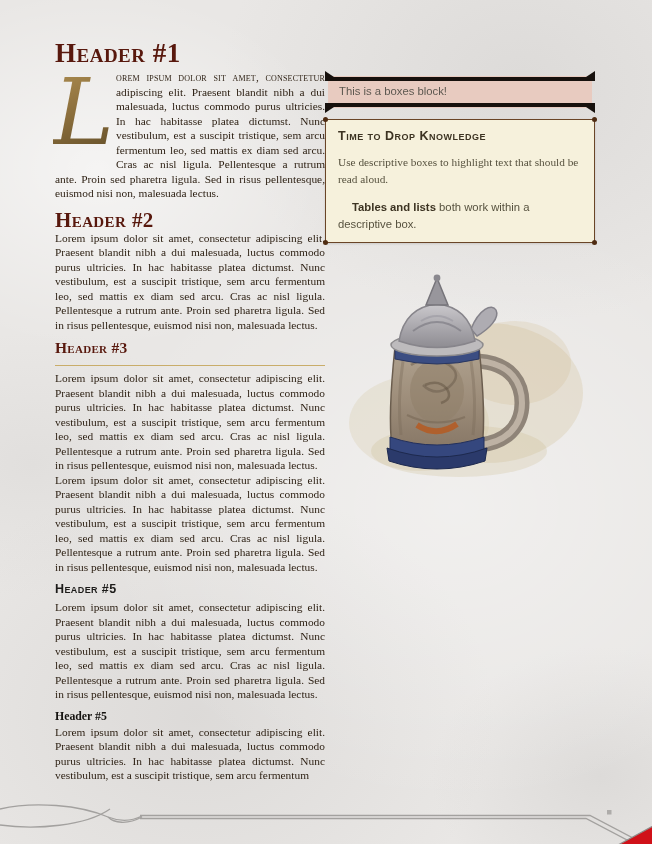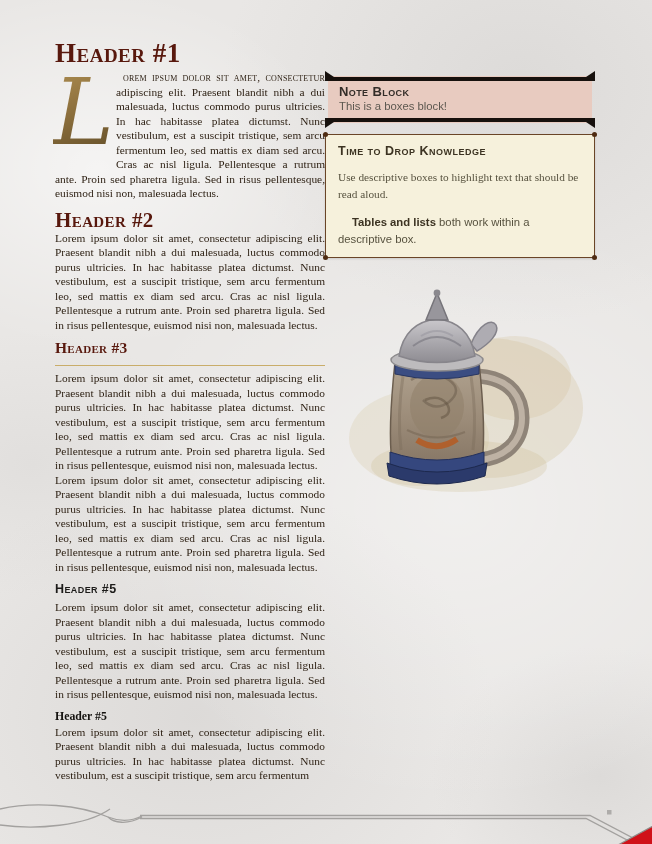--- a/index.html
+++ b/index.html
@@ -48,21 +48,21 @@
   h6.h6 {
     font-weight:700; font-size:11.8px; line-height:12px; color:#151310; margin:8px 0 3px 0;
   }
   .drop-cap {
     float:left; width:56px; height:88px; margin:4px 7px 0 -2px;
     font-family:"DejaVu Serif", serif; font-style:italic; font-weight:400;
     font-size:92px; line-height:78px; text-align:center;
     background:linear-gradient(160deg,#a8894e 0%, #8a6d3b 45%, #5f4c28 100%);
     -webkit-background-clip:text; background-clip:text; color:transparent;
   }
-  .small-caps { font-variant:small-caps; letter-spacing:.2px;margin-left:7px; }
+  .small-caps { font-variant:small-caps; letter-spacing:.2px; }
 
   
   .note-block {
     position:relative; margin:10px 3px 0 3px; background:#e8cbc0;
     padding:8px 11px 9px 11px;
   }
   .note-bar { position:absolute; left:-3px; right:-3px; height:10px; background:#17110d; }
   .note-bar.top { top:-5px; clip-path:polygon(0 0, 9px 6px, calc(100% - 9px) 6px, 100% 0, 100% 10px, 0 10px); }
   .note-bar.bottom { bottom:-5px; clip-path:polygon(0 0, 100% 0, 100% 10px, calc(100% - 9px) 4px, 9px 4px, 0 10px); }
   .note-title {
@@ -126,21 +126,20 @@
 
       <h6 class="h6">Header #5</h6>
       <p class="body-text">Lorem ipsum dolor sit amet, consectetur adipiscing elit. Praesent blandit nibh a dui malesuada, luctus commodo purus ultricies. In hac habitasse platea dictumst. Nunc vestibulum, est a suscipit tristique, sem arcu fermentum</p>
     </div>
 
     <div class="col col-right">
 
       <div class="note-block">
         <div class="note-bar top"></div>
         <div class="note-bar bottom"></div>
-        <div class="note-title">Note Block</div>
         <div class="note-body">This is a boxes block!</div>
       </div>
 
       <div class="desc-box">
         <span class="corner-dot tl"></span>
         <span class="corner-dot tr"></span>
         <span class="corner-dot bl"></span>
         <span class="corner-dot br"></span>
         <div class="desc-title">Time to Drop Knowledge</div>
         <div class="desc-line1">Use descriptive boxes to highlight text that should be read aloud.</div>

